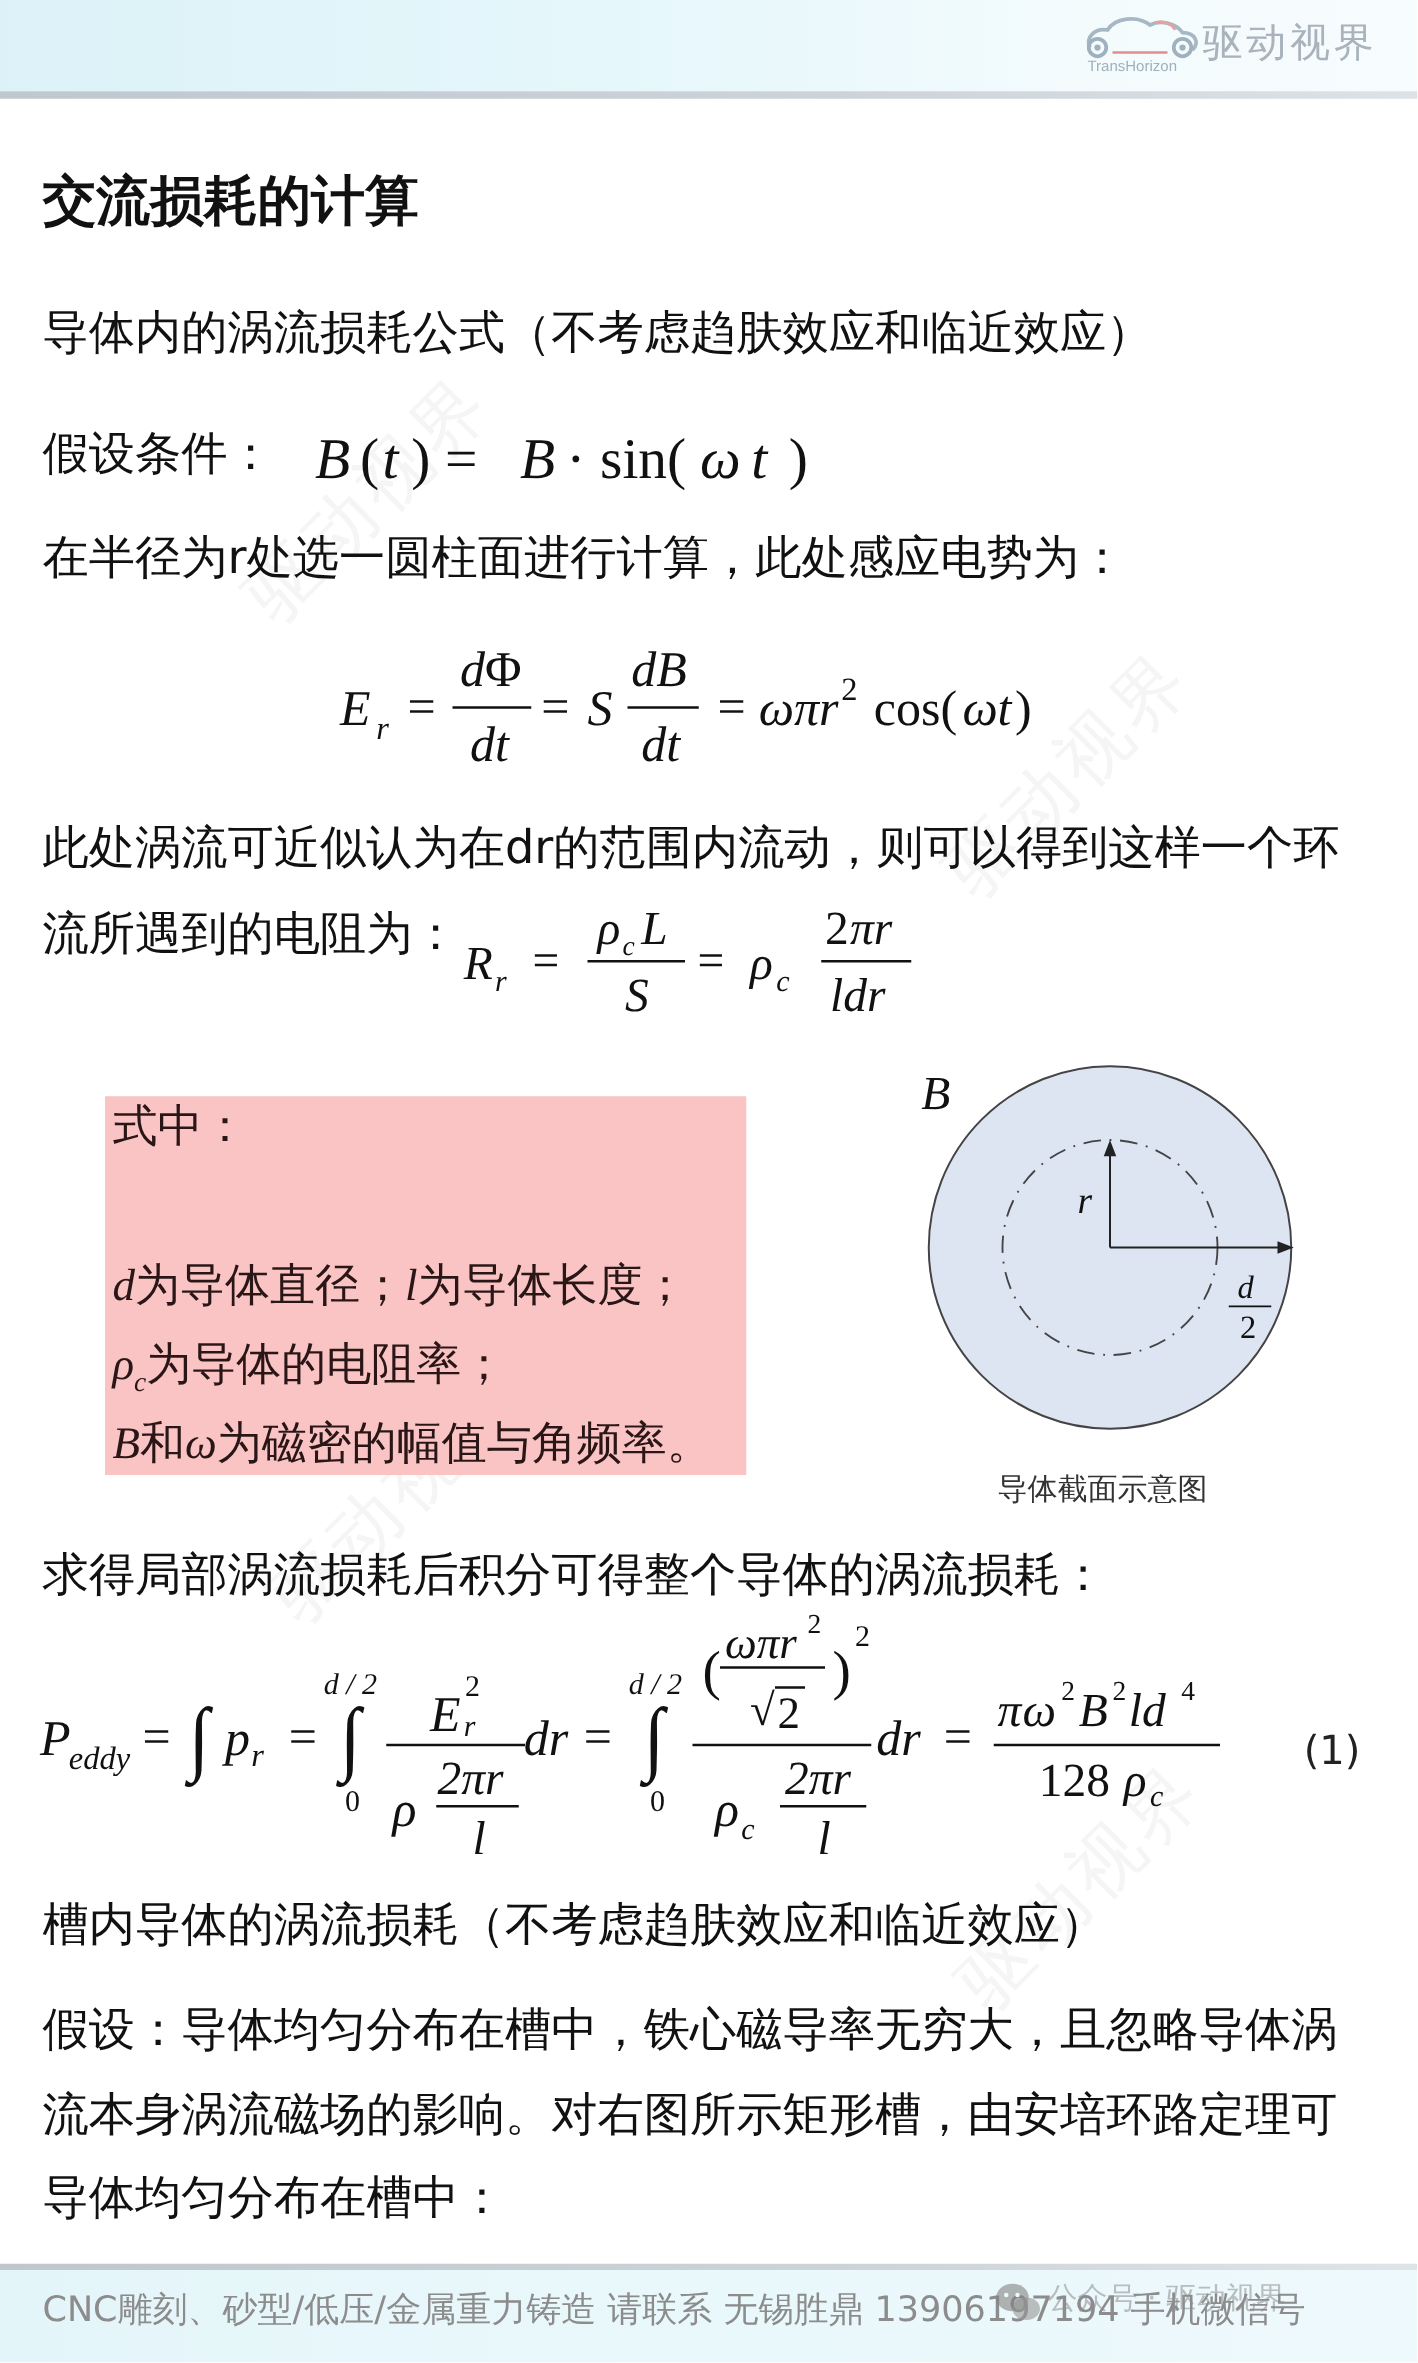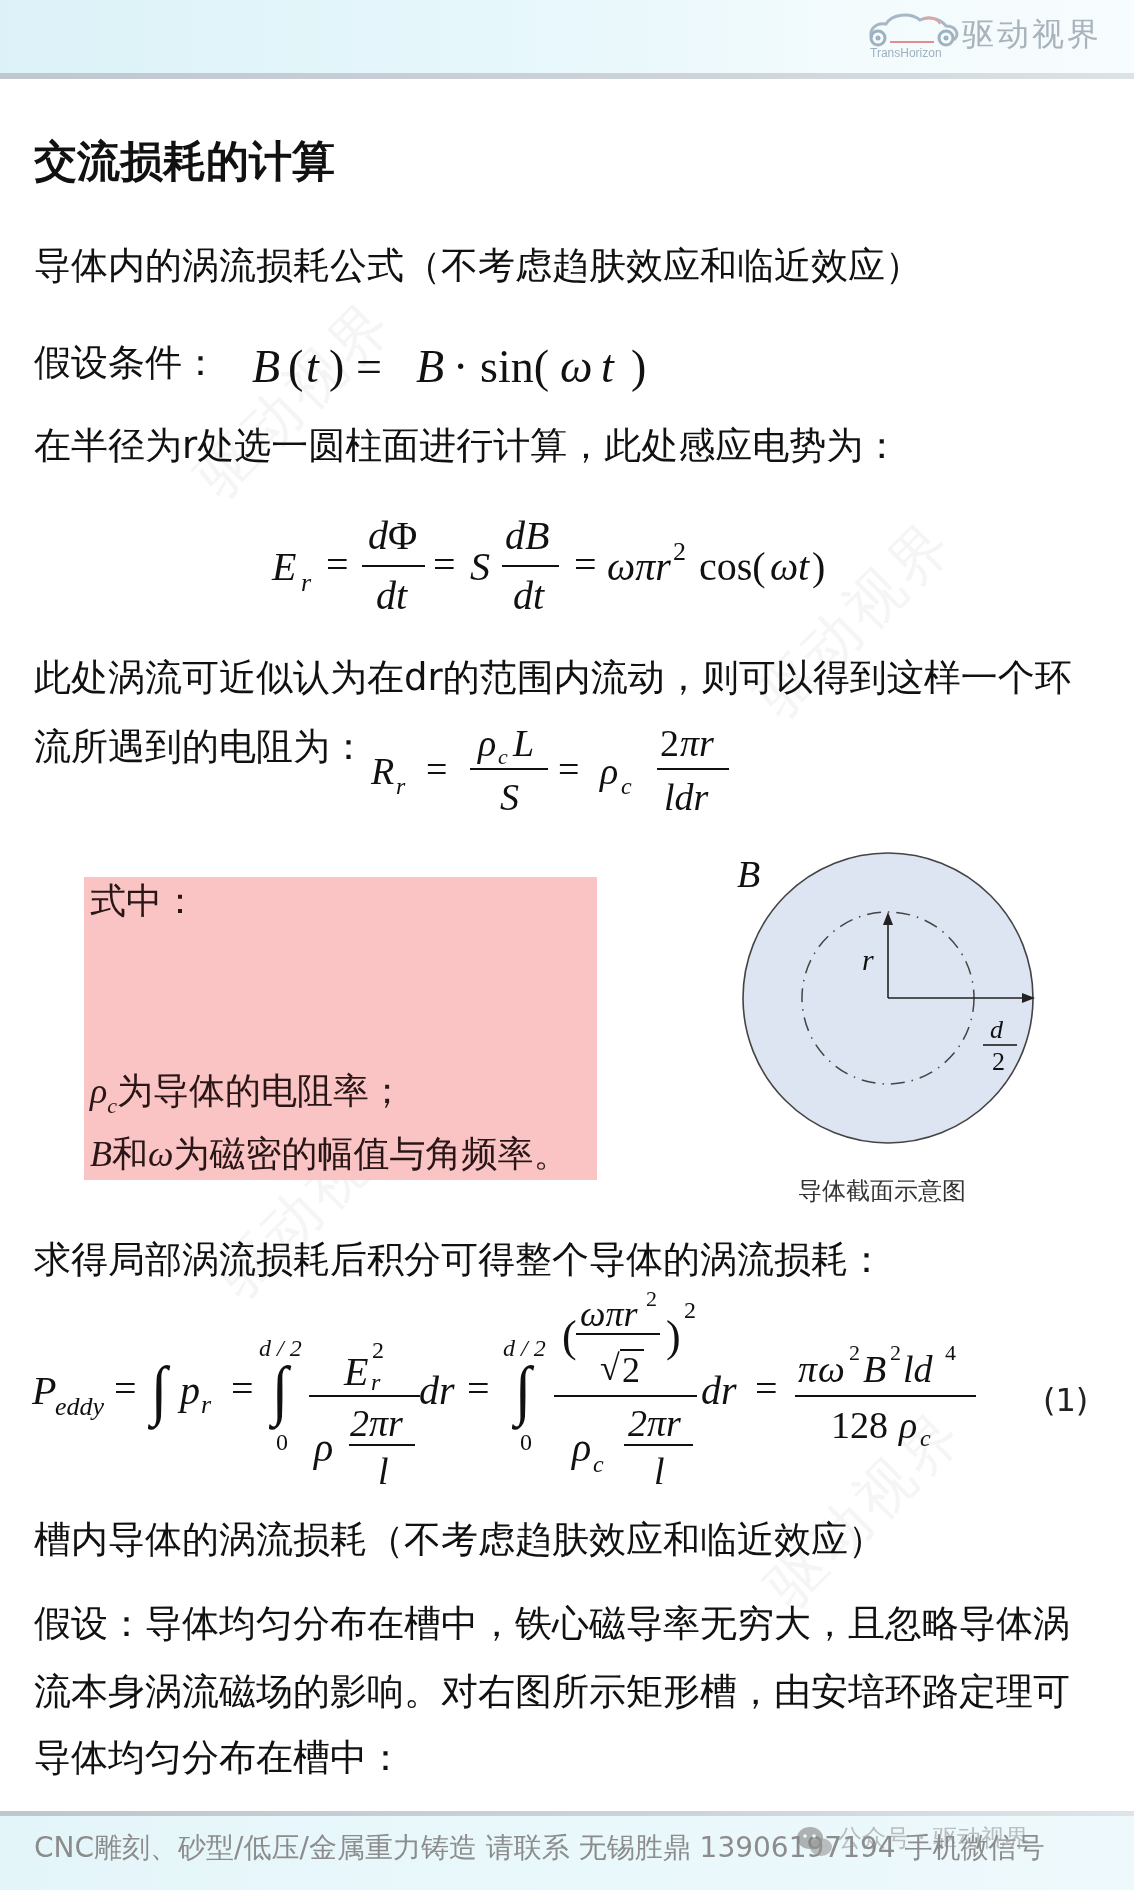--- a/index.html
+++ b/index.html
@@ -130,20 +130,23 @@
     <span class="m i f38" style="left:600px;top:752px;">ρ</span>
     <span class="m i f24" style="left:621px;top:774px;">c</span>
     <span class="m f38" style="left:660px;top:724px;">2</span>
     <span class="m i f38" style="left:680px;top:724px;">πr</span>
     <div class="bar" style="left:657px;top:768px;width:72px;"></div>
     <span class="m i f38" style="left:664px;top:778px;">ldr</span>
   </div>
 
   <div id="note-box">
     <div class="note-line" style="top:6px;">式中：</div>
+    <div class="note-line" style="top:133px;">
+      <span class="i">d</span><span>为导体直径；</span><span class="i">l</span><span>为导体长度；</span>
+    </div>
     <div class="note-line" style="top:196px;">
       <span class="i">ρ</span><span class="sub i">c</span><span>为导体的电阻率；</span>
     </div>
     <div class="note-line" style="top:259px;">
       <span class="i">B</span><span>和</span><span class="i">ω</span><span>为磁密的幅值与角频率。</span>
     </div>
   </div>
 
   <svg id="figure" viewBox="0 0 340 330">
     <circle cx="168" cy="158" r="145" fill="#dde4f2" stroke="#444" stroke-width="1.6"></circle>

